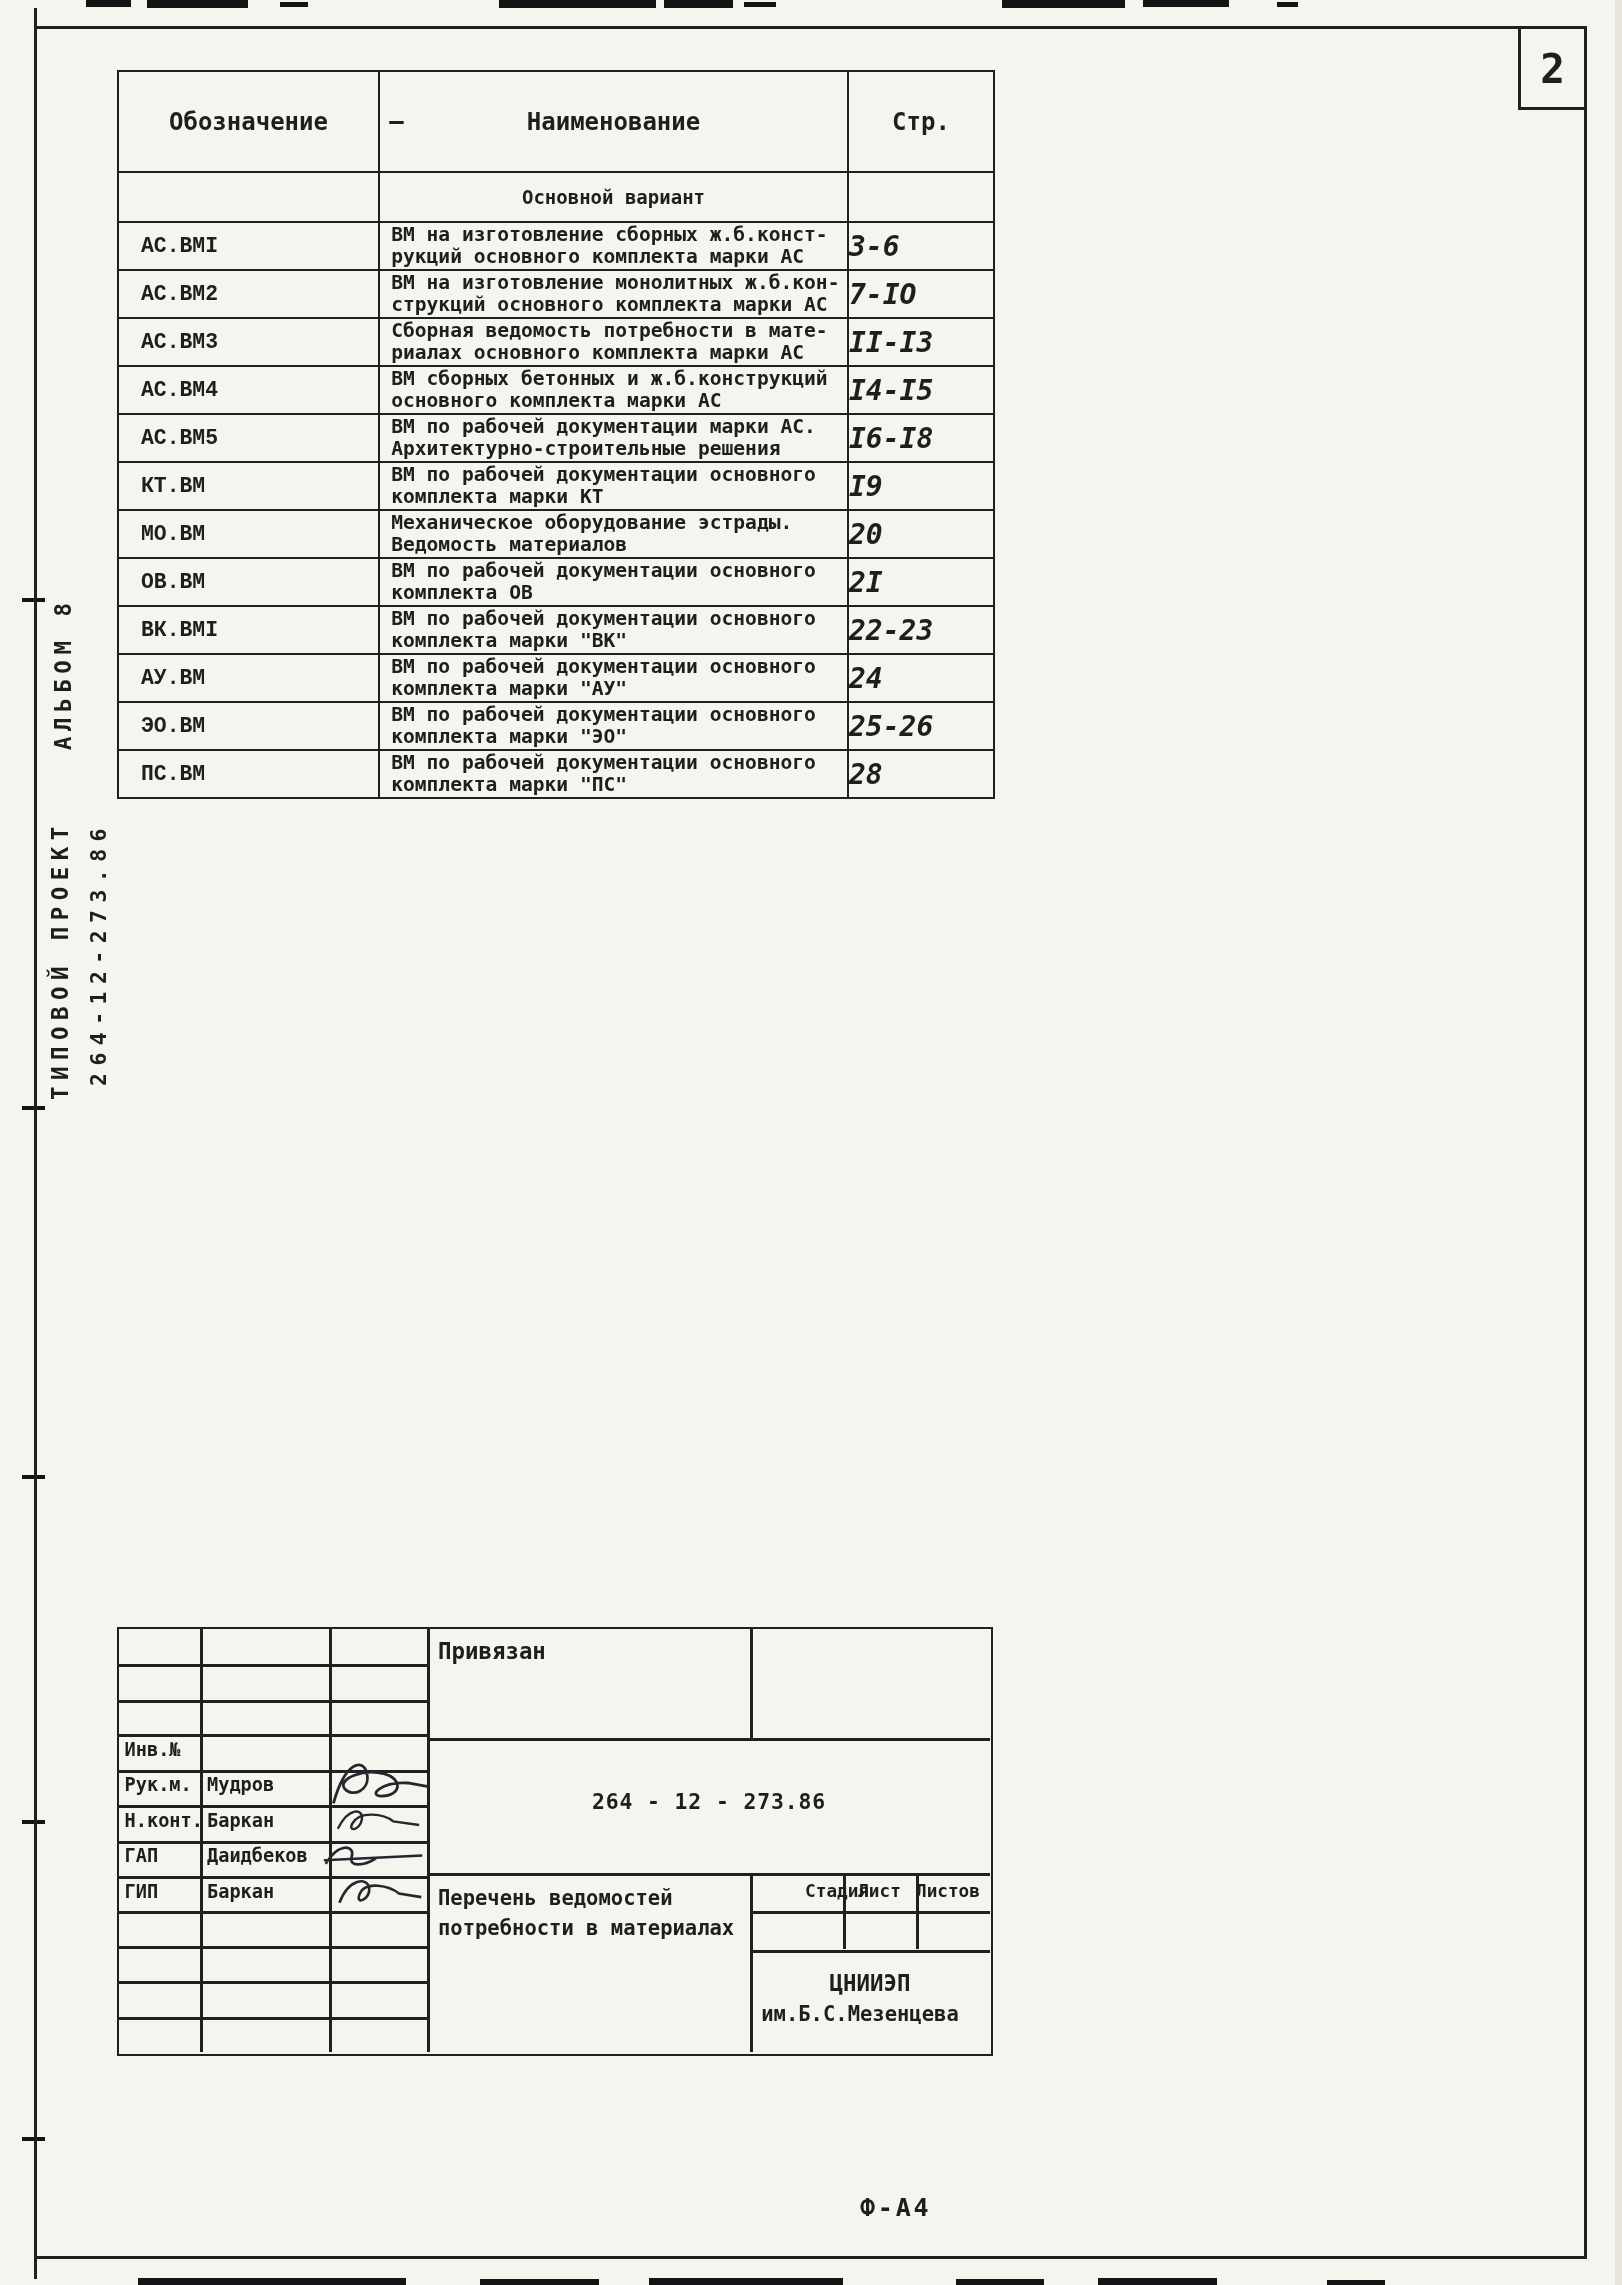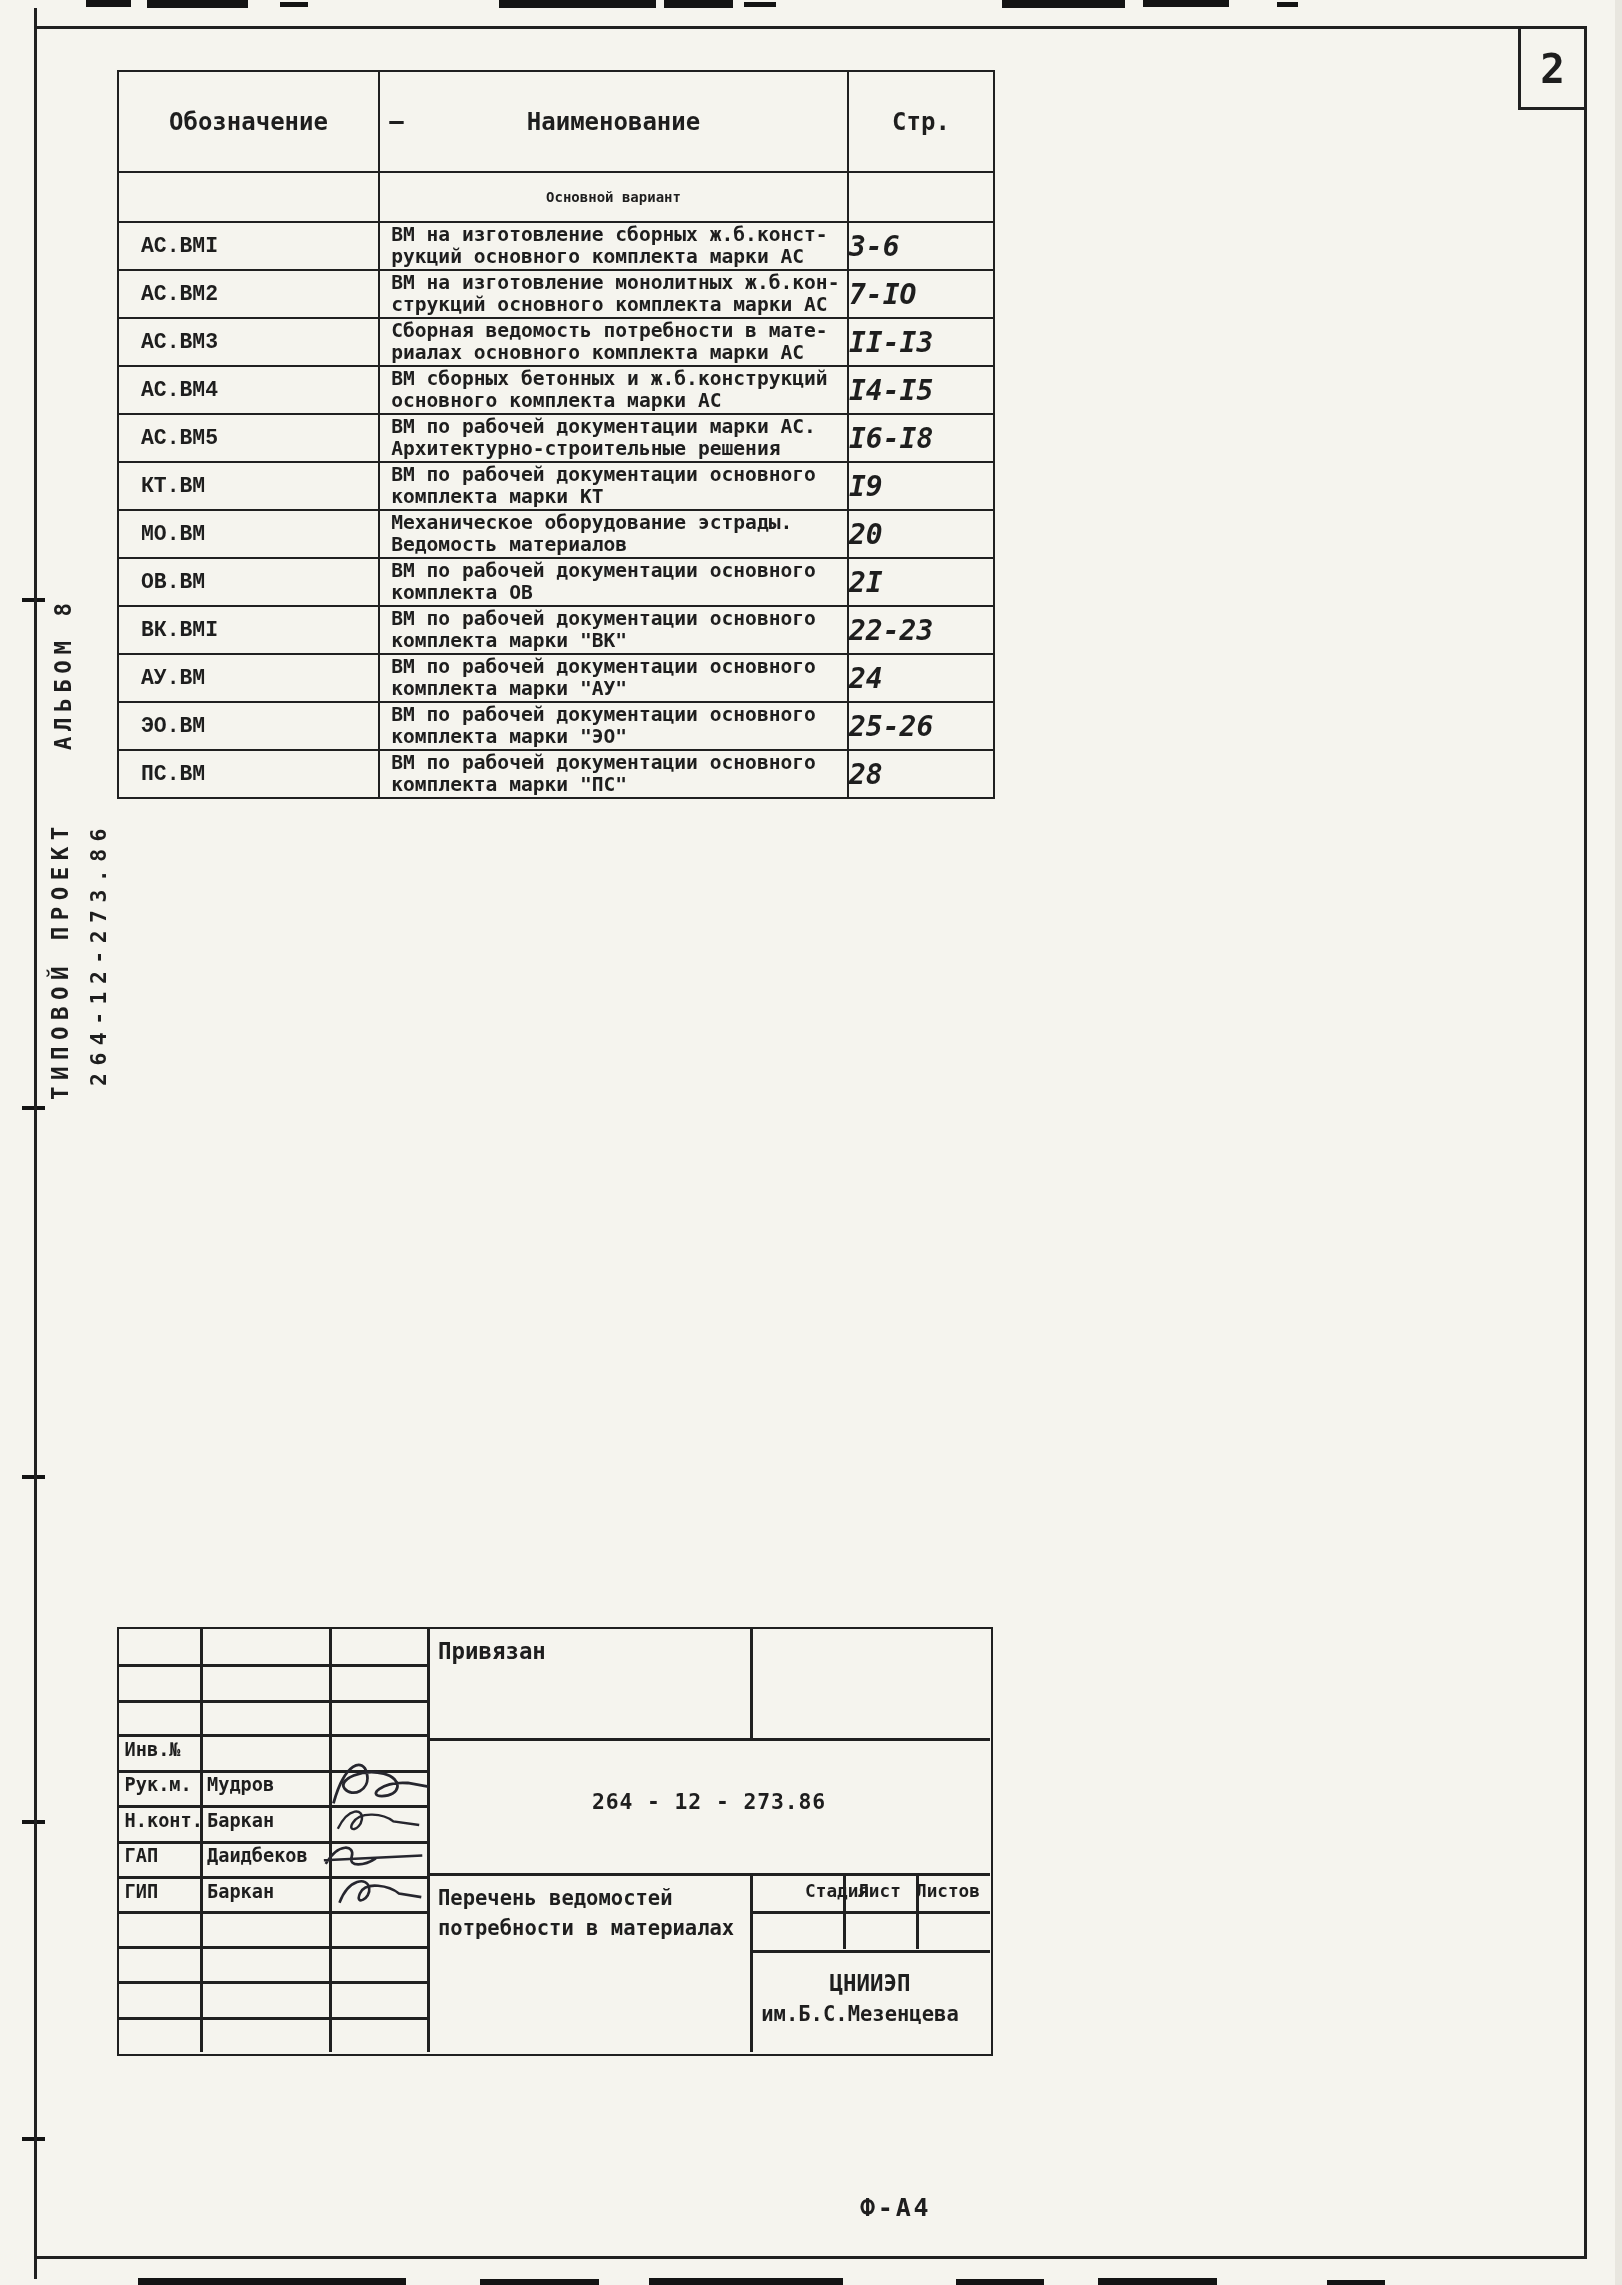--- a/index.html
+++ b/index.html
@@ -11,21 +11,21 @@
   }
   .line{position:absolute;background:#202020;}
   .art{position:absolute;background:#141414;}
   
   .main-table{position:absolute;left:117px;top:70px;border-collapse:collapse;table-layout:fixed;}
   .main-table td{border:2.8px solid #202020;vertical-align:middle;}
   .head-row td{height:101px;text-align:center;font-size:24px;}
   .name-head{position:relative;}
   .head-dash{position:absolute;left:9.3px;top:50%;transform:translateY(-55%);font-size:24px;}
   .section-row td{height:50px;}
-  .section-cell{text-align:center;font-size:14px;}
+  .section-cell{text-align:center;font-size:19px;}
   .data-row td{height:48px;}
   .des{padding-left:22px;font-size:21.4px;font-family:Liberation Mono, monospace;}
   .nm{font-size:19.6px;line-height:22.4px;padding:0.9px 0 0 11.2px;}
   .pg{text-align:left;font-size:28px;font-style:italic;}
   
   .vstamp{position:absolute;transform-origin:0 0;transform:rotate(-90deg);white-space:nowrap;}
   
   .title-block{position:absolute;left:117px;top:1627px;width:876px;height:429px;border:2.8px solid #202020;}
   .tb{position:absolute;white-space:nowrap;}
   .sig{position:absolute;}

